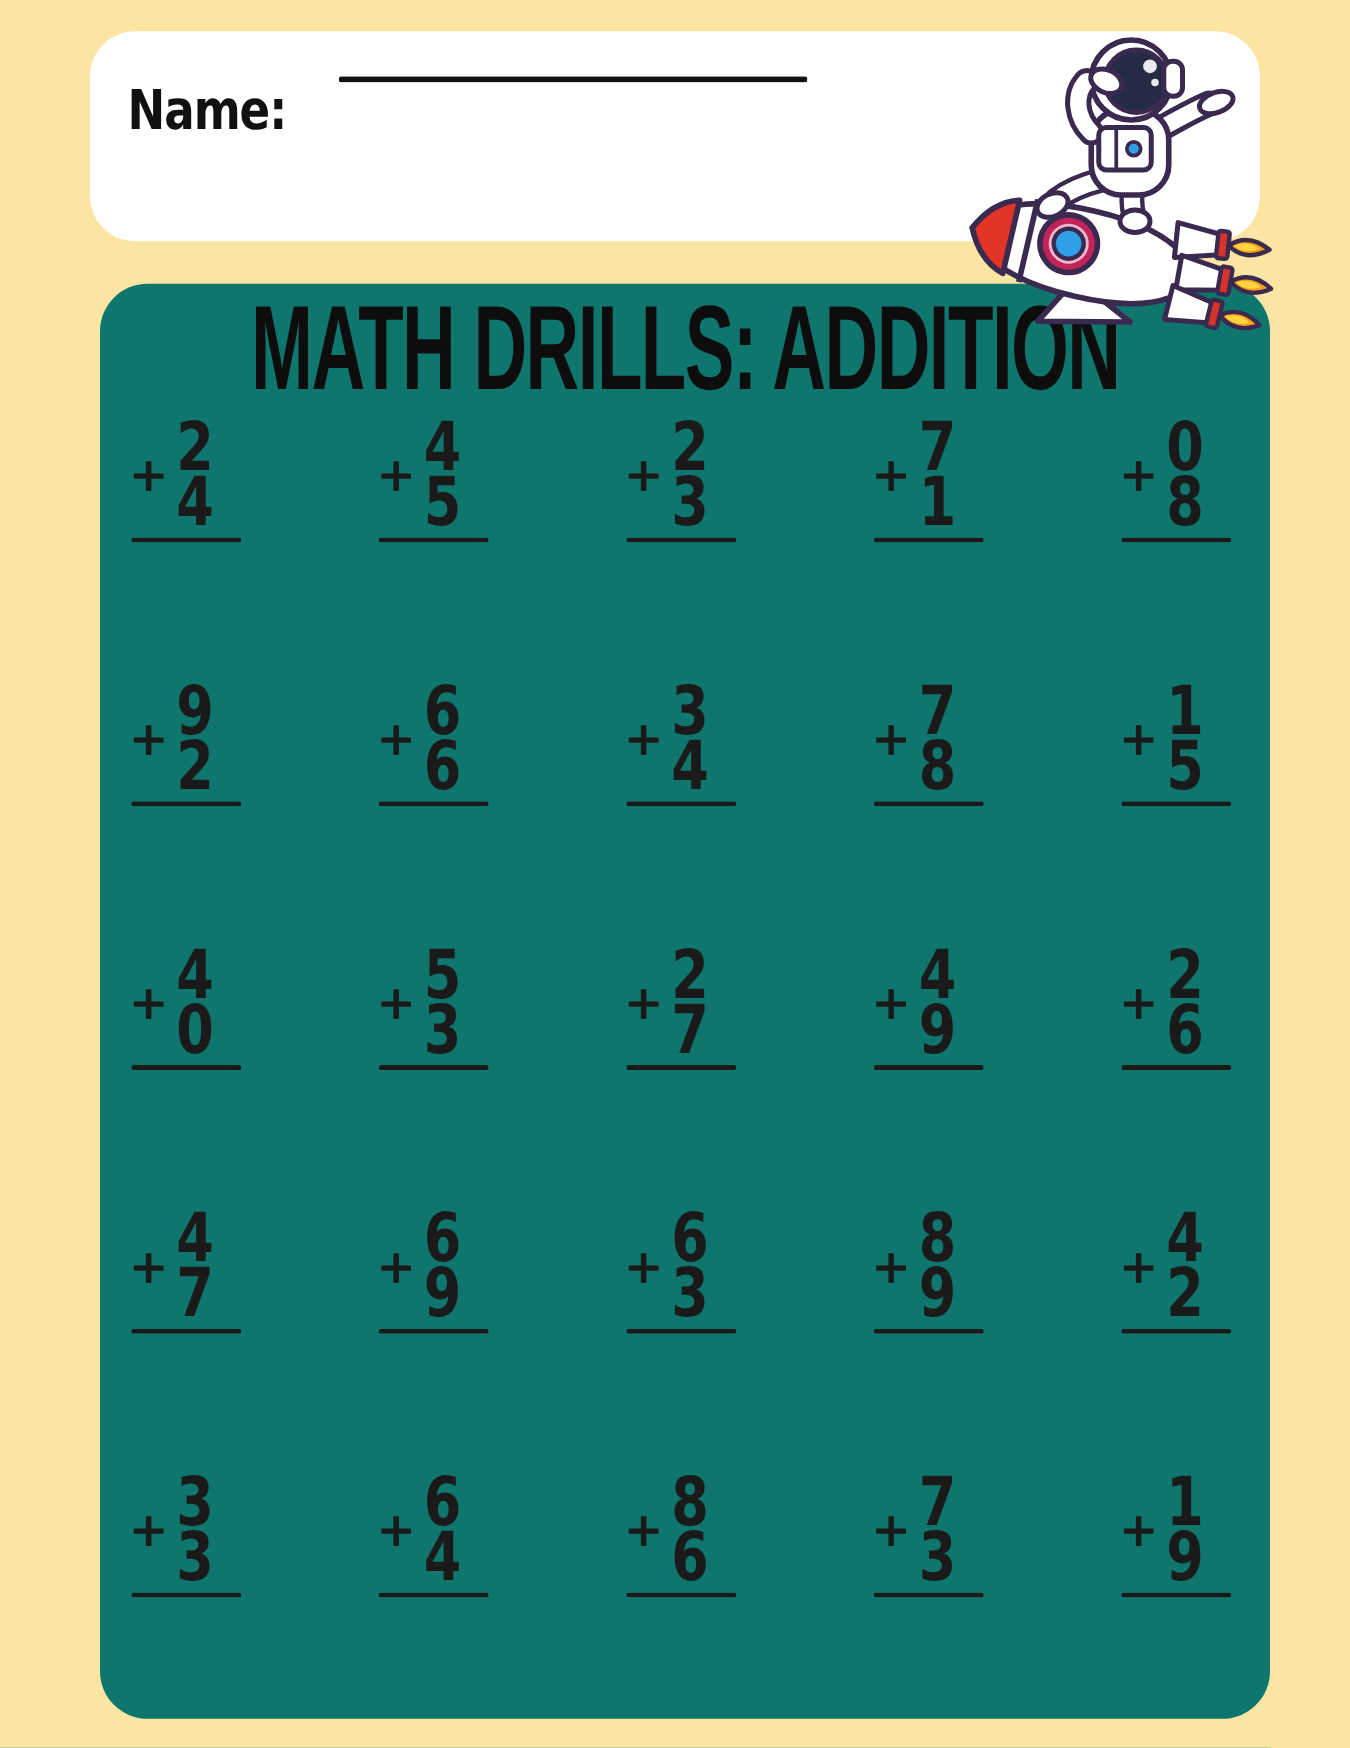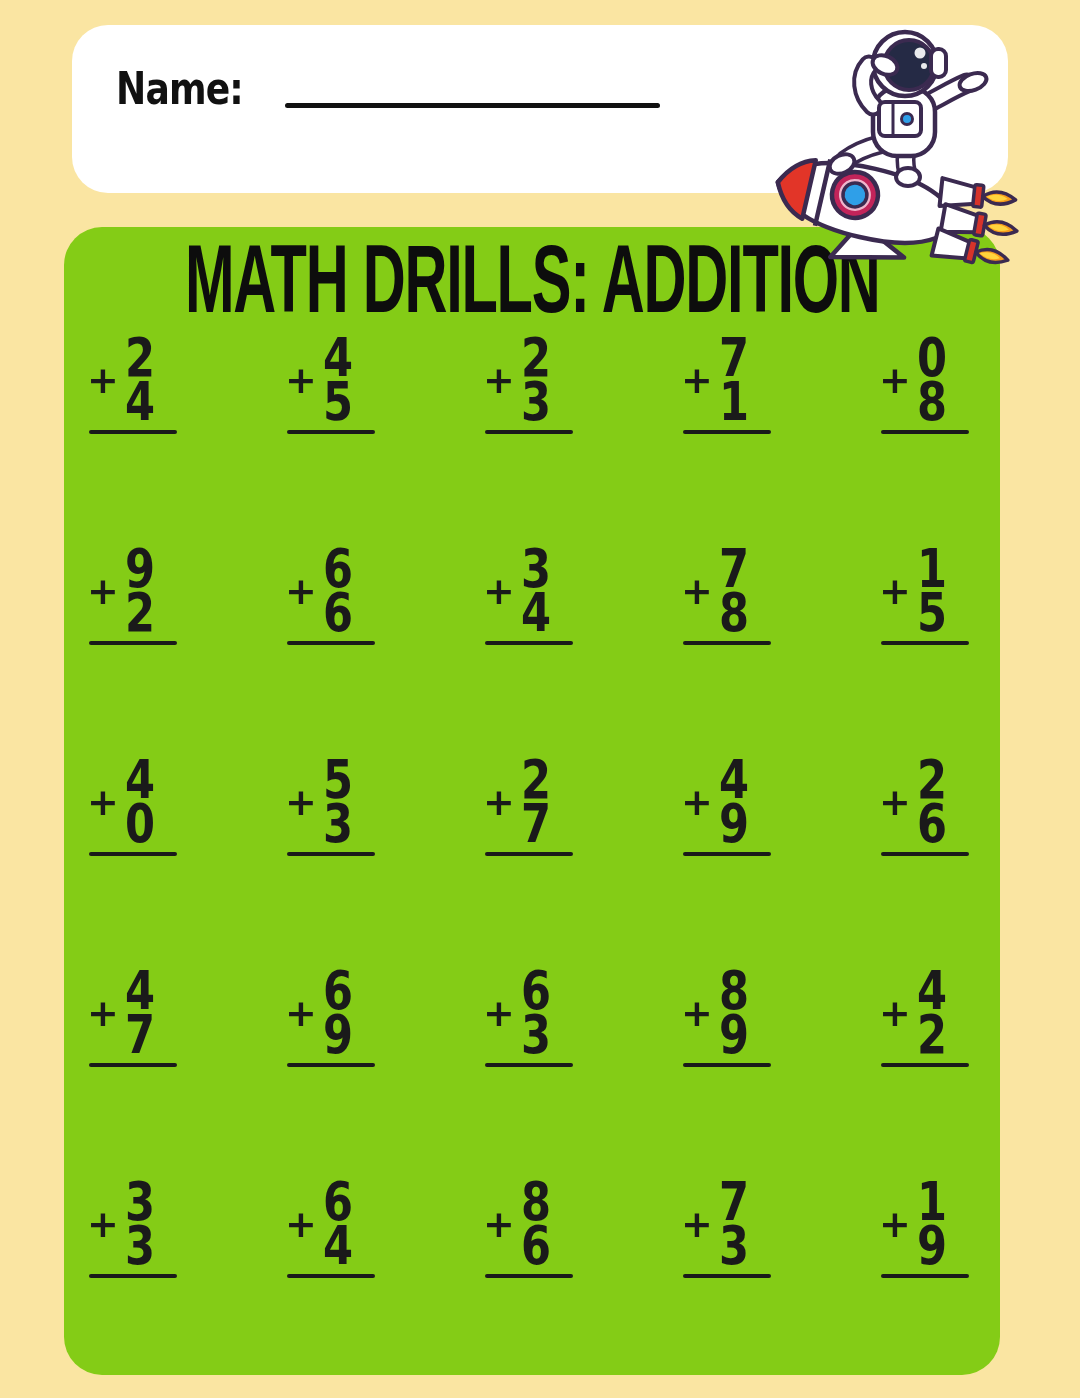--- a/index.html
+++ b/index.html
@@ -2,29 +2,29 @@
 <html><head>
 <meta charset="utf-8">
 <style>
   html,body{margin:0;padding:0;}
   body{font-family:"DejaVu Sans",sans-serif;}
   .page{position:relative;width:1080px;height:1398px;background:#FAE5A2;overflow:hidden;}
 
   
   .name-card{position:absolute;left:72px;top:25px;width:936px;height:168px;
     background:#fff;border-radius:36px;}
-  .name-row{display:flex;align-items:flex-end;padding:36px 0 0 44px;}
+  .name-row{display:flex;align-items:flex-start;padding:36px 0 0 30px;}
   .name-label{font-size:44px;font-weight:bold;color:#111;line-height:1.25;
     display:inline-block;transform:scaleX(.82);transform-origin:left bottom;letter-spacing:-1px;}
   .name-line{width:375px;height:0;border-bottom:5px solid #111;border-radius:3px;
     margin-left:14px;margin-bottom:8px;}
 
   
-  .main-card{position:absolute;left:64px;top:227px;width:936px;height:1148px;
-    background:#84cc16;border-radius:38px;}
+  .main-card{position:absolute;left:80px;top:227px;width:936px;height:1148px;
+    background:#0f766e;border-radius:38px;}
   .title-wrap{display:flex;justify-content:center;margin-top:6px;height:92px;align-items:center;}
   .title{font-family:"Liberation Sans",sans-serif;font-weight:bold;font-size:96px;
     color:#0d0d0d;white-space:nowrap;flex-shrink:0;letter-spacing:-2px;
     transform:scaleX(.62);transform-origin:center;line-height:1;margin:0;}
 
   
   .problems-grid{position:absolute;left:23px;top:109px;
     display:grid;grid-template-columns:repeat(5,198px);grid-template-rows:repeat(5,211px);}
   .problem{width:92px;}
   .num-row{display:flex;align-items:center;height:44px;}

